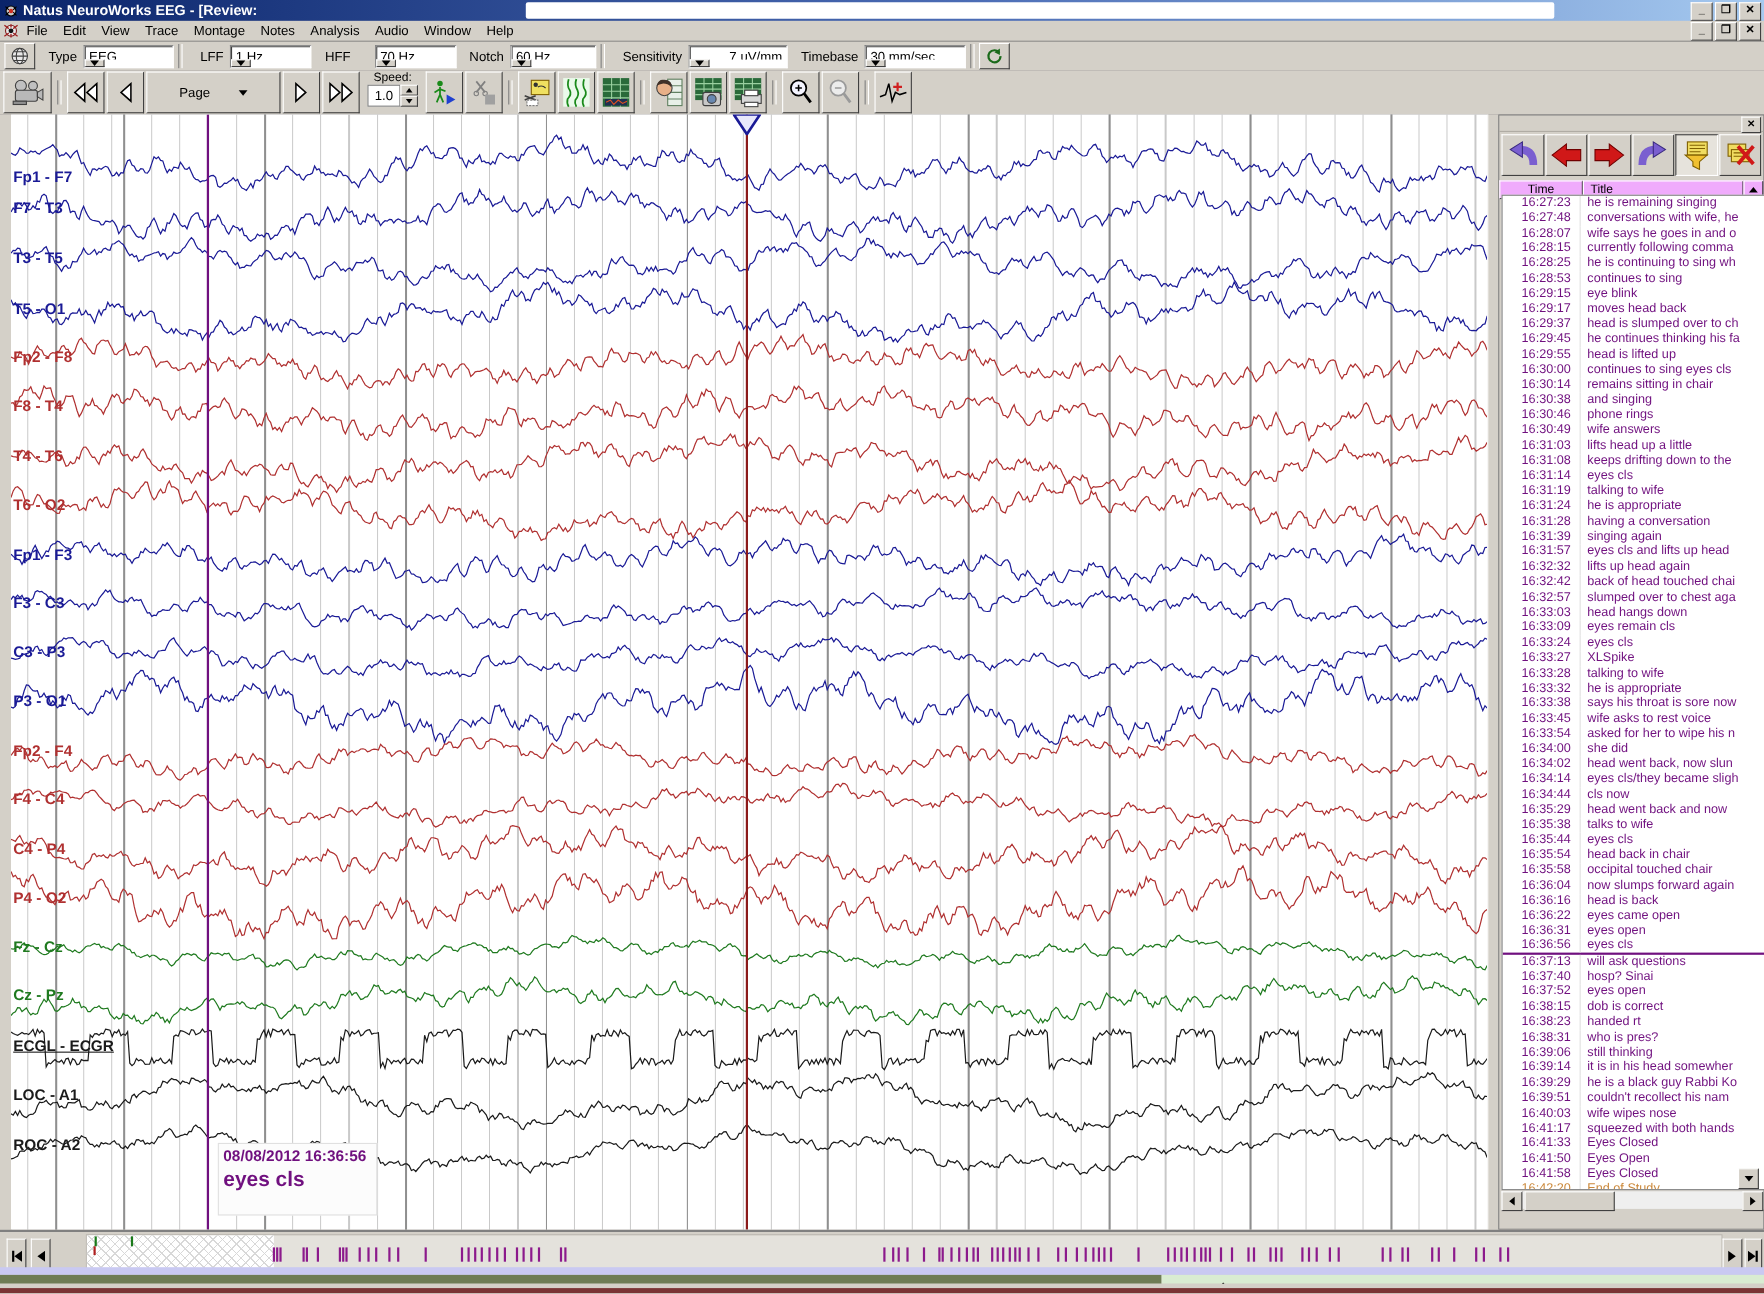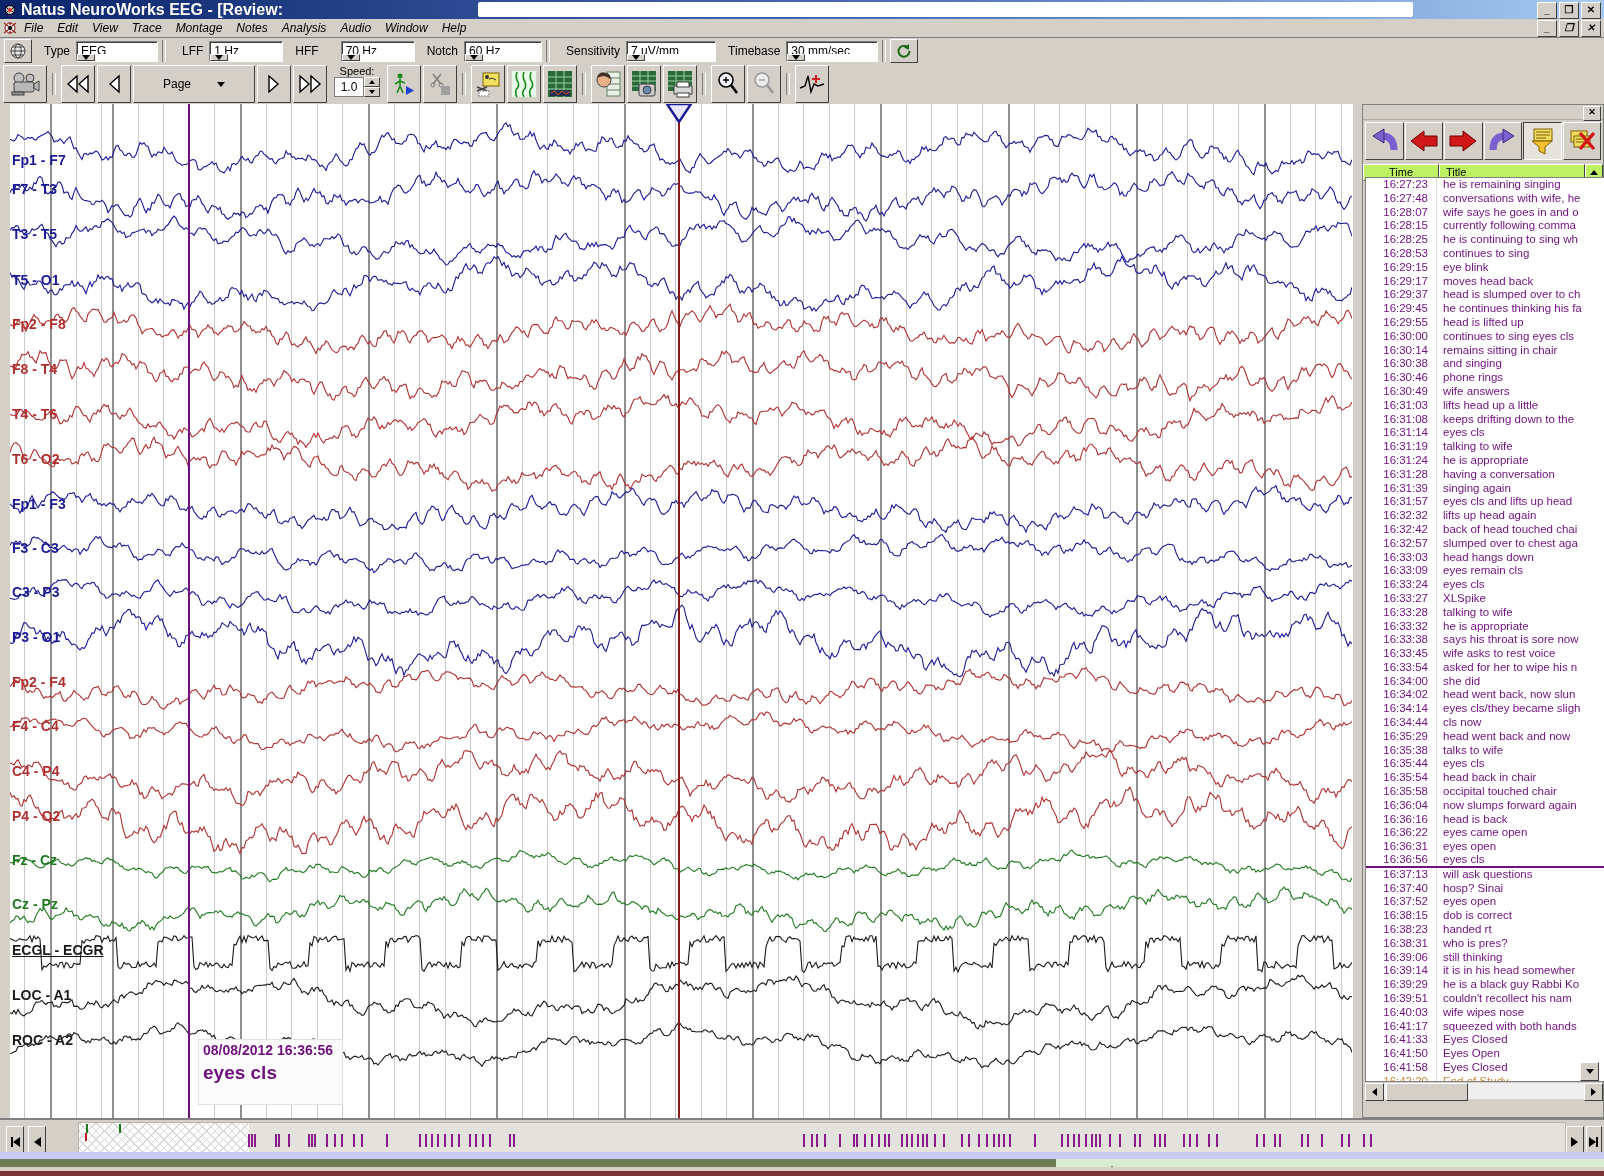--- a/index.html
+++ b/index.html
@@ -1,28 +1,28 @@
 <!DOCTYPE html>
 <html><head>
 <meta charset="utf-8">
 <style>
   html,body{margin:0;padding:0;background:#d4d0c8;font-family:"Liberation Sans",sans-serif;}
   #app{position:relative;width:1604px;height:1176px;background:#d4d0c8;overflow:hidden;}
 
   
   #titlebar{position:absolute;left:0;top:0;width:1604px;height:19px;
     background:linear-gradient(to right,#0a246a,#4b6cb5 55%,#a6caf0);display:flex;align-items:center;}
-  #titlebar .title{color:#fff;font-weight:bold;font-size:16px;margin-left:4px;white-space:nowrap;}
+  #titlebar .title{color:#fff;font-weight:bold;font-size:13px;margin-left:4px;white-space:nowrap;}
   .app-icon{width:14px;height:14px;margin-left:3px;flex:0 0 auto;}
   #title-redact{position:absolute;left:478px;top:2px;width:935px;height:15px;background:#fff;border-radius:2px;}
   .winbtns{position:absolute;right:3px;top:2px;display:flex;gap:2px;}
   .winbtn{width:18px;height:15px;background:#d4d0c8;border:1px solid;border-color:#fff #404040 #404040 #fff;
     font-size:10px;font-weight:bold;line-height:13px;text-align:center;color:#000;}
   #menubar{position:absolute;left:0;top:19px;width:1604px;height:18px;background:#d4d0c8;display:flex;align-items:center;
-    border-bottom:1px solid #808080;font-style:italic;}
+    border-bottom:1px solid #808080;}
   #menu-items{display:flex;}
   .menu-item{font-size:12px;padding:1px 7px;color:#000;}
   #menubar .winbtns{top:21px;}
 
   
   #filterbar{position:absolute;left:0;top:38px;width:1604px;height:26px;background:#d4d0c8;display:flex;align-items:center;
     border-bottom:1px solid #808080;}
   #filterbar .lbl{font-size:12px;margin:0 6px 0 12px;color:#000;}
   .combo{display:flex;height:19px;background:#fff;border:1px solid;border-color:#808080 #fff #fff #808080;box-shadow:inset 1px 1px 0 #404040;flex-direction:column;}
   .combo .val{font-size:12px;padding:2px 4px 0 4px;white-space:nowrap;overflow:hidden;}
@@ -71,21 +71,21 @@
   
   #panel{position:absolute;left:1362px;top:0;width:242px;height:1014px;background:#d4d0c8;border:1px solid #808080;box-sizing:border-box;}
   #panel-grip{position:relative;height:14px;border-bottom:1px solid #b0aca4;}
   #panel-close{position:absolute;right:2px;top:1px;width:16px;height:13px;background:#d4d0c8;border:1px solid;border-color:#fff #404040 #404040 #fff;
     font-size:9px;font-weight:bold;text-align:center;line-height:11px;}
   #panel-toolbar{display:flex;padding:2px 2px;gap:1px;}
   .ptool-btn{width:38px;height:36px;background:#d4d0c8;border:1px solid;border-color:#fff #404040 #404040 #fff;
     display:flex;align-items:center;justify-content:center;}
   .ptool-btn.pressed{border-color:#404040 #fff #fff #404040;background:#e6e3dc;}
   #list-header{display:flex;height:17px;margin-top:2px;}
-  .hdr-cell{background:#bef264;border:1px solid;border-color:#fff #404040 #404040 #fff;font-size:11px;padding:1px 6px;box-sizing:border-box;}
+  .hdr-cell{background:#f0abfc;border:1px solid;border-color:#fff #404040 #404040 #fff;font-size:11px;padding:1px 6px;box-sizing:border-box;}
   #hdr-time{width:76px;text-align:center;}
   #hdr-title{width:146px;}
   #hdr-up{width:18px;display:flex;align-items:center;justify-content:center;}
   .arrow-up-s{width:0;height:0;border-left:4px solid transparent;border-right:4px solid transparent;border-bottom:5px solid #000;}
   .arrow-dn-s{width:0;height:0;border-left:4px solid transparent;border-right:4px solid transparent;border-top:5px solid #000;}
   .arrow-l-s{width:0;height:0;border-top:4px solid transparent;border-bottom:4px solid transparent;border-right:5px solid #000;}
   .arrow-r-s{width:0;height:0;border-top:4px solid transparent;border-bottom:4px solid transparent;border-left:5px solid #000;}
   #event-list{position:absolute;left:2px;top:72px;width:238px;height:903px;background:#fff;border:1px solid #808080;overflow:hidden;}
   .ev-row{display:flex;height:13.8px;line-height:13.8px;font-size:11.5px;color:#70107f;white-space:nowrap;}
   .ev-row .t{width:62px;flex:0 0 auto;text-align:right;padding-right:8px;}
@@ -197,21 +197,21 @@
     <span class="lbl">Notch</span>
     <div class="combo" style="width:76px;">
       <span class="val" style="flex:1;">60 Hz</span>
       <span class="drop">
           <span class="arrow-dn"></span>
         </span>
     </div>
     <div class="tool-sep"></div>
     <span class="lbl">Sensitivity</span>
     <div class="combo" style="width:88px;">
-      <span class="val" style="flex:1;">7 uV/mm</span>
+      <span class="val" style="flex:1;text-align:right;">7 uV/mm</span>
       <span class="drop">
           <span class="arrow-dn"></span>
         </span>
     </div>
     <span class="lbl">Timebase</span>
     <div class="combo" style="width:90px;justify-content:space-between;">
       <span class="val" style="flex:1;">30 mm/sec</span>
       <span class="drop">
           <span class="arrow-dn"></span>
         </span>

